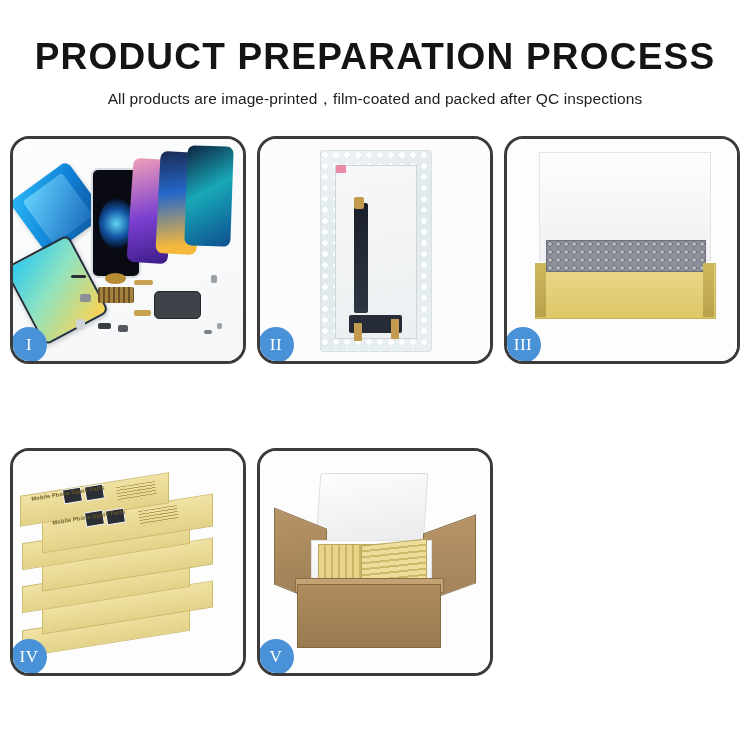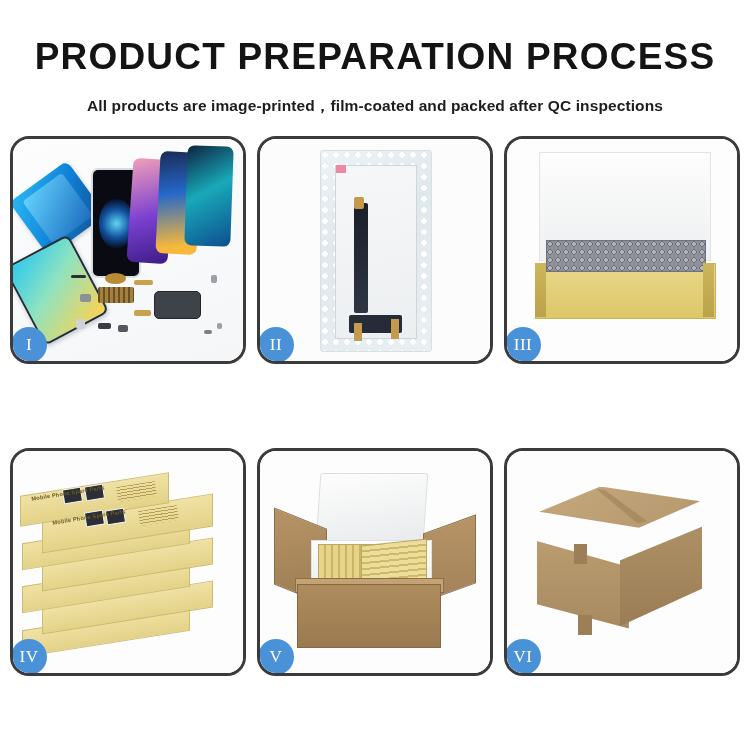--- a/index.html
+++ b/index.html
@@ -14,22 +14,22 @@
 
   
   .header{position:absolute;left:0;top:0;width:750px;text-align:center;}
   .title{
     margin:0;padding-top:36px;
     font-size:37px;font-weight:bold;letter-spacing:1.2px;
     color:#141414;font-family:"Liberation Sans", sans-serif;
     white-space:nowrap;
   }
   .subtitle{
-    margin:7px;padding-top:11px;
-    font-size:15.5px;color:#1d1d1d;font-weight:bold;
+    margin:0;padding-top:11px;
+    font-size:15.5px;color:#1d1d1d;font-weight:normal;
     letter-spacing:.1px;white-space:nowrap;
   }
 
   
   .grid{position:absolute;left:10px;top:136px;width:730px;height:552px;}
   .cell{position:absolute;width:236px;height:228px;}
   .c0{left:0;top:0;} .c1{left:247px;top:0;} .c2{left:494px;top:0;}
   .c3{left:0;top:312px;} .c4{left:247px;top:312px;} .c5{left:494px;top:312px;}
 
   .panel{
@@ -301,28 +301,15 @@
           <div class="foamBox"></div>
           <div class="ybars"></div>
           <div class="ybars2"></div>
           <div class="cartonRim"></div>
           <div class="cartonBody"></div>
         </div>
         <div class="badge">V</div>
       </div>
     </div>
 
-    <div class="cell c5">
-      <div class="panel">
-        <div class="photo p6">
-          <div class="ctop"></div>
-          <div class="cfront"></div>
-          <div class="cside"></div>
-          <div class="tape"></div>
-          <div class="tab1"></div>
-          <div class="tab2"></div>
-        </div>
-        <div class="badge">VI</div>
-      </div>
-    </div>
 
   </div>
 </div>
 
 </body></html>

